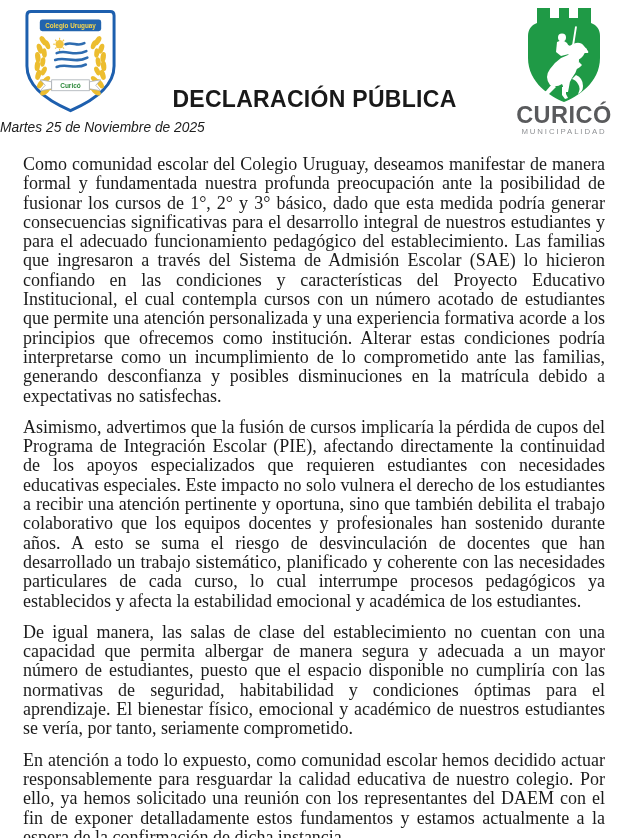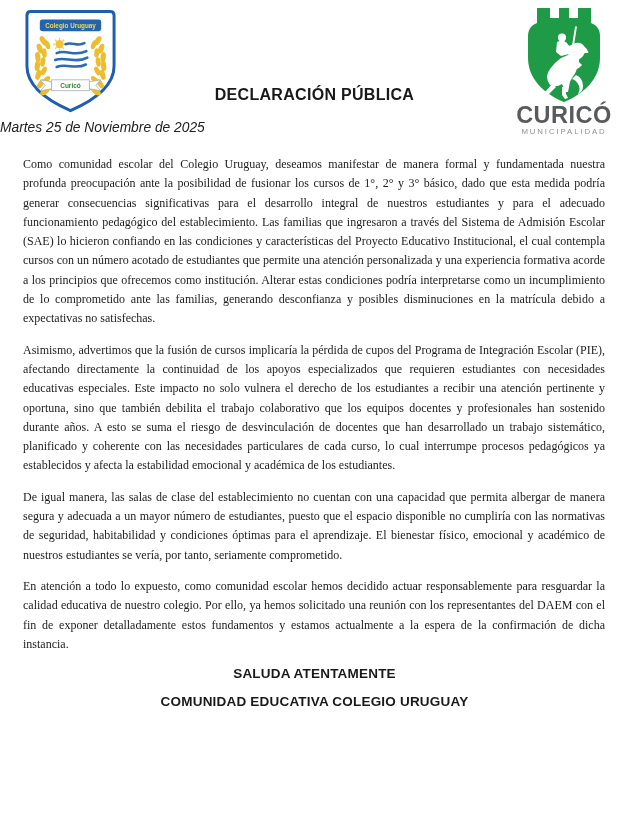--- a/index.html
+++ b/index.html
@@ -11,33 +11,33 @@
     color:#1b1b1b;
     overflow:hidden;
   }
   header{position:relative;height:152px;}
   .logo-school{position:absolute;left:21px;top:8px;}
   .logo-muni{position:absolute;right:7px;top:5px;}
   .doc-title{
     position:absolute;left:0;right:0;top:86px;
     text-align:center;
     font-family:"Liberation Sans", sans-serif;
-    font-weight:700;font-size:16px;letter-spacing:.3px;
+    font-weight:700;font-size:23px;letter-spacing:.3px;
     color:#191919;
   }
   .doc-date{
     position:absolute;left:0;right:0;top:120px;
     text-align:left;
     font-family:"Liberation Sans", sans-serif;
     font-style:italic;font-size:13.8px;color:#202020;
   }
   main{margin:3px 24px 0 23px;}
   p.para{
     text-align:justify;
-    font-size:12px;line-height:19.3px;
+    font-size:18px;line-height:19.3px;
     margin:0 0 12px 0;
   }
   footer{margin-top:6px;}
   .salute,.signature{
     text-align:center;
     font-family:"Liberation Sans", sans-serif;
     font-weight:700;font-size:13.5px;letter-spacing:.2px;
     color:#191919;
   }
   .signature{margin-top:13px;}

